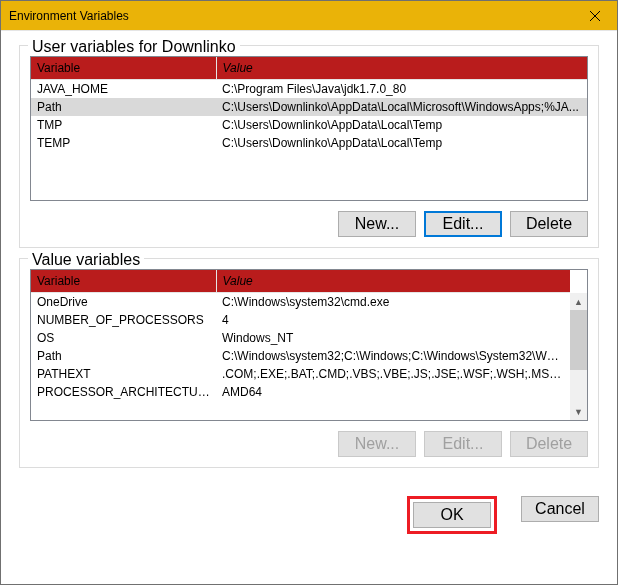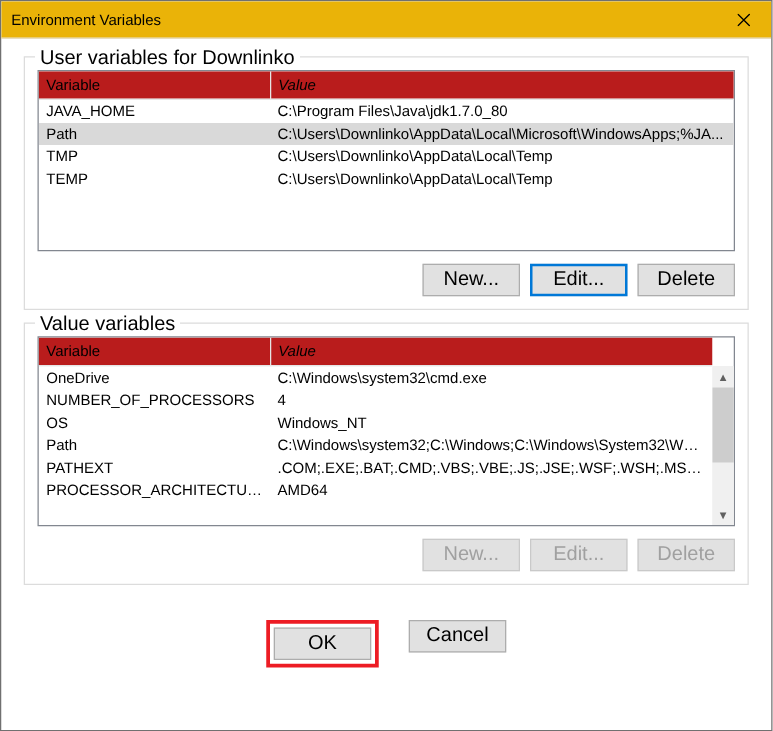--- a/index.html
+++ b/index.html
@@ -136,21 +136,21 @@
   border: 2px solid #0078d7;
   padding: 0 9px;
 }
 .btn:disabled {
   color: #a0a0a0;
   background: #e1e1e1;
   border: 1px solid #c9c9c9;
 }
 .bottom-row {
   display: flex;
-  justify-content: center;
+  justify-content: flex-end;
   gap: 24px;
   padding: 4px 18px 12px 18px;
 }
 .ok-wrap {
   border: 3px solid #ed1c24;
   padding: 3px;
   display: inline-block;
 }
 </style>
 </head>

